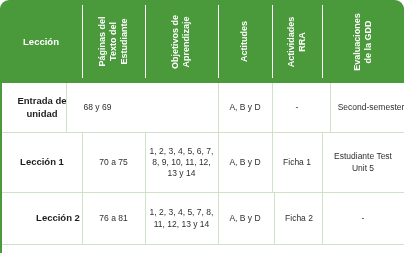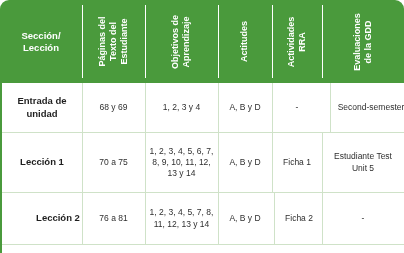--- a/index.html
+++ b/index.html
@@ -133,21 +133,20 @@
 </style>
 </head>
 <body>
 
 <div class="planner-table">
 
   <div class="thead">
 
     <div class="th th-horizontal" style="left:0px; width:82px;">
       <div>
-        <div>Sección/</div>
         <div>Lección</div>
       </div>
     </div>
 
     <div class="th sep" style="left:82px; width:63px;">
       <div class="th-rot">
         <div>Páginas del</div>
         <div>Texto del</div>
         <div>Estudiante</div>
       </div>
@@ -184,22 +183,21 @@
 
   <div class="tbody">
 
     <div class="tr tr-0">
       <div class="td td-label" style="left:0px; width:80px;">
         <div>
           <div>Entrada de</div>
           <div>unidad</div>
         </div>
       </div>
-      <div class="td td-plain vline" style="left:80px; width:63px;">68 y 69</div>
-      <div class="td td-nums vline" style="left:143px; width:73px;">1, 2, 3 y 4</div>
+      <div class="td td-plain vline" style="left:64px; width:63px;">68 y 69</div>
       <div class="td td-plain vline" style="left:216px; width:54px;">A, B y D</div>
       <div class="td td-plain vline" style="left:270px; width:50px;">-</div>
       <div class="td td-plain vline" style="left:328px; width:82px;">
         <div>
           <div>Second-semester</div>
         </div>
       </div>
     </div>
 
     <div class="tr tr-1">

